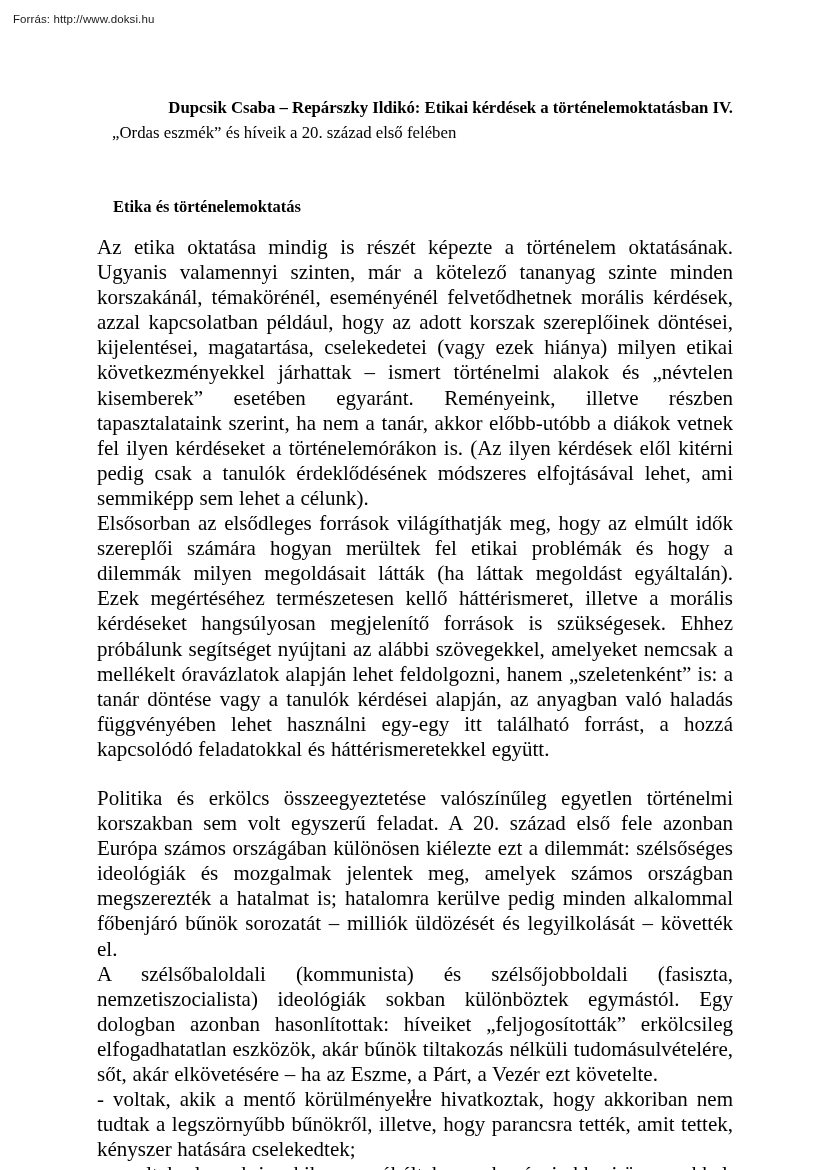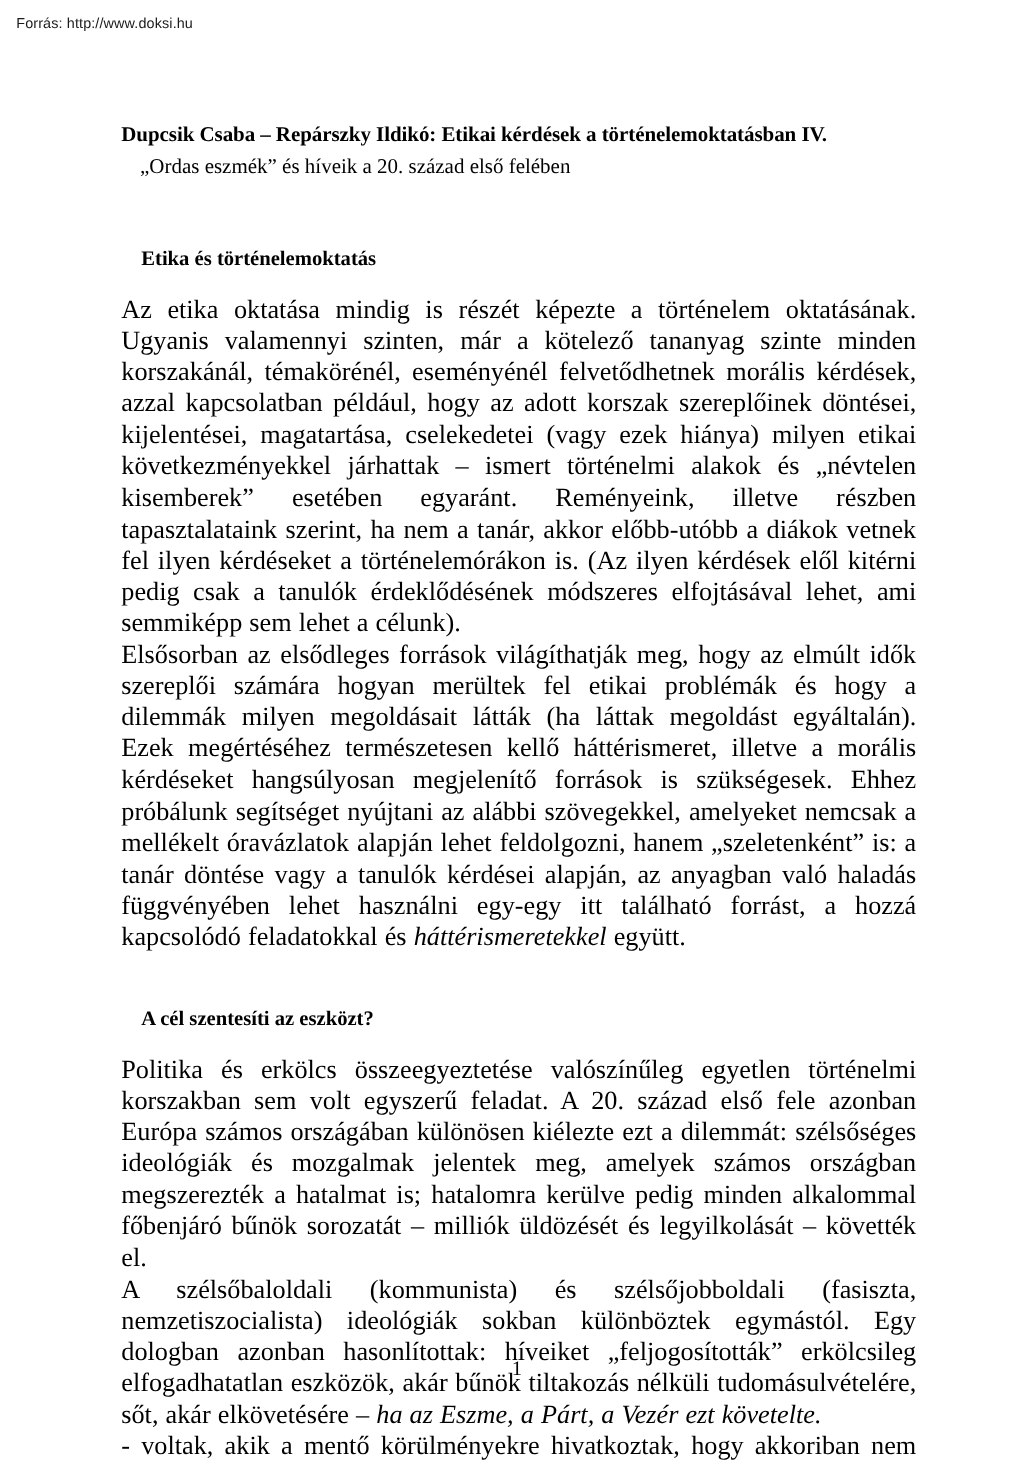--- a/index.html
+++ b/index.html
@@ -45,21 +45,21 @@
     position: absolute;
     top: 96px;
     left: 97px;
     width: 636px;
   }
 
   .doc-title {
     font-size: 16.8px;
     font-weight: bold;
     line-height: 24.5px;
-    text-align: left;
+    text-align: right;
     margin: 0;
     letter-spacing: -0.05px;
   }
   .doc-subtitle {
     font-size: 16.8px;
     font-weight: normal;
     line-height: 24.5px;
     margin: 0 0 0 15px;
     text-align: left;
   }
@@ -78,21 +78,21 @@
   p.body {
     font-size: 21px;
     line-height: 25.1px;
     margin: 0;
     text-align: justify;
     text-justify: inter-word;
     hyphens: none;
     word-spacing: 0.02em;
   }
 
-  .it { font-style: italic; }
+  .it { }
 
   
   .page-number {
     position: absolute;
     top: 1085px;
     left: 0;
     width: 827px;
     text-align: center;
     font-size: 16.5px;
     line-height: 20px;
@@ -114,21 +114,20 @@
     <div class="gap-lg"></div>
 
     <h3 class="section-heading">Etika és történelemoktatás</h3>
 
     <p class="body">Az etika oktatása mindig is részét képezte a történelem oktatásának. Ugyanis valamennyi szinten, már a kötelező tananyag szinte minden korszakánál, témakörénél, eseményénél felvetődhetnek morális kérdések, azzal kapcsolatban például, hogy az adott korszak szereplőinek döntései, kijelentései, magatartása, cselekedetei (vagy ezek hiánya) milyen etikai következményekkel járhattak – ismert történelmi alakok és „névtelen kisemberek” esetében egyaránt. Reményeink, illetve részben tapasztalataink szerint, ha nem a tanár, akkor előbb-utóbb a diákok vetnek fel ilyen kérdéseket a történelemórákon is. (Az ilyen kérdések elől kitérni pedig csak a tanulók érdeklődésének módszeres elfojtásával lehet, ami semmiképp sem lehet a célunk).</p>
 
     <p class="body"><span>Elsősorban az elsődleges források világíthatják meg, hogy az elmúlt idők szereplői számára hogyan merültek fel etikai problémák és hogy a dilemmák milyen megoldásait látták (ha láttak megoldást egyáltalán). Ezek megértéséhez természetesen kellő háttérismeret, illetve a morális kérdéseket hangsúlyosan megjelenítő források is szükségesek. Ehhez próbálunk segítséget nyújtani az alábbi szövegekkel, amelyeket nemcsak a mellékelt óravázlatok alapján lehet feldolgozni, hanem „szeletenként” is: a tanár döntése vagy a tanulók kérdései alapján, az anyagban való haladás függvényében lehet használni egy-egy itt található forrást, a hozzá kapcsolódó feladatokkal és </span><span class="it">háttérismeretekkel</span><span> együtt.</span></p>
 
     <div class="gap-sm"></div>
 
-    <h3 class="section-heading">A cél szentesíti az eszközt?</h3>
 
     <p class="body">Politika és erkölcs összeegyeztetése valószínűleg egyetlen történelmi korszakban sem volt egyszerű feladat. A 20. század első fele azonban Európa számos országában különösen kiélezte ezt a dilemmát: szélsőséges ideológiák és mozgalmak jelentek meg, amelyek számos országban megszerezték a hatalmat is; hatalomra kerülve pedig minden alkalommal főbenjáró bűnök sorozatát – milliók üldözését és legyilkolását – követték el.</p>
 
     <p class="body"><span>A szélsőbaloldali (kommunista) és szélsőjobboldali (fasiszta, nemzetiszocialista) ideológiák sokban különböztek egymástól. Egy dologban azonban hasonlítottak: híveiket „feljogosították” erkölcsileg elfogadhatatlan eszközök, akár bűnök tiltakozás nélküli tudomásulvételére, sőt, akár elkövetésére – </span><span class="it">ha az Eszme, a Párt, a Vezér ezt követelte.</span></p>
 
 
 
     <p class="body">- voltak, akik a mentő körülményekre hivatkoztak, hogy akkoriban nem tudtak a legszörnyűbb bűnökről, illetve, hogy parancsra tették, amit tettek, kényszer hatására cselekedtek;</p>
 
     <p class="body">- s voltak olyanok is, akik megpróbáltak szembenézni akkori önmagukkal, s bűnösnek vallották magukat vagy tetteik miatt, vagy azért, mert félrenézésükkel, hallgatásukkal bűntársakká váltak.</p>

